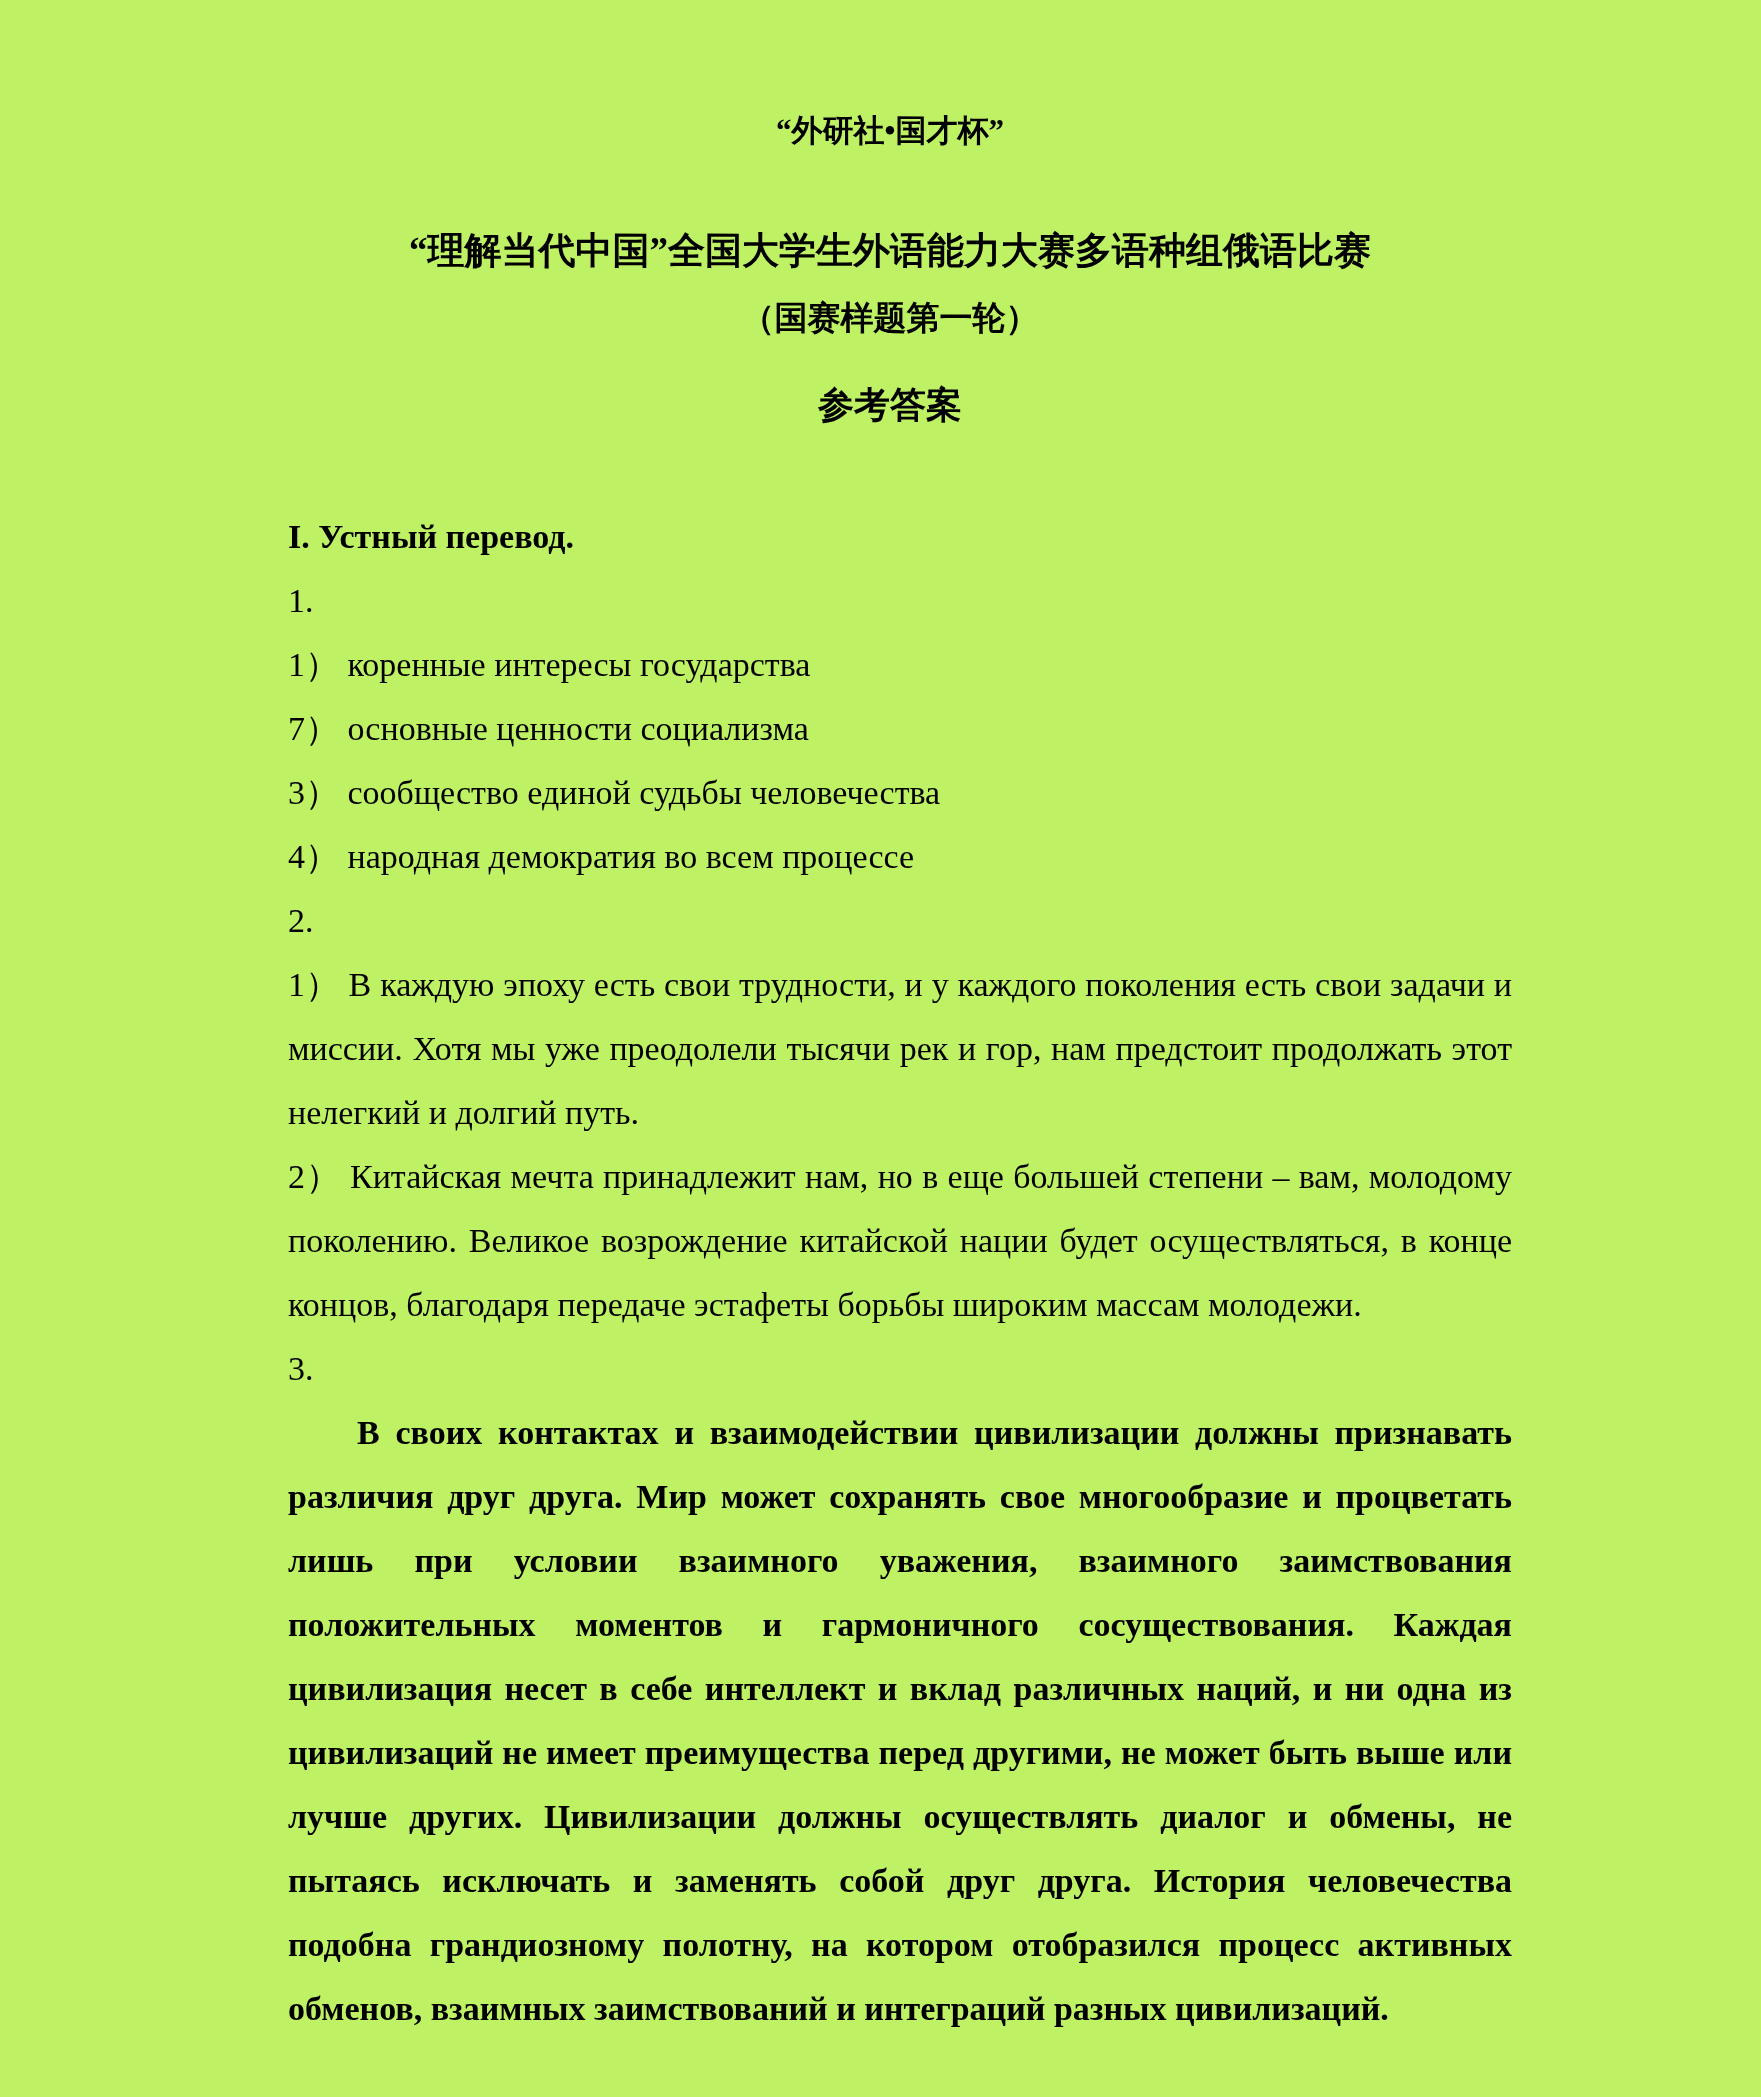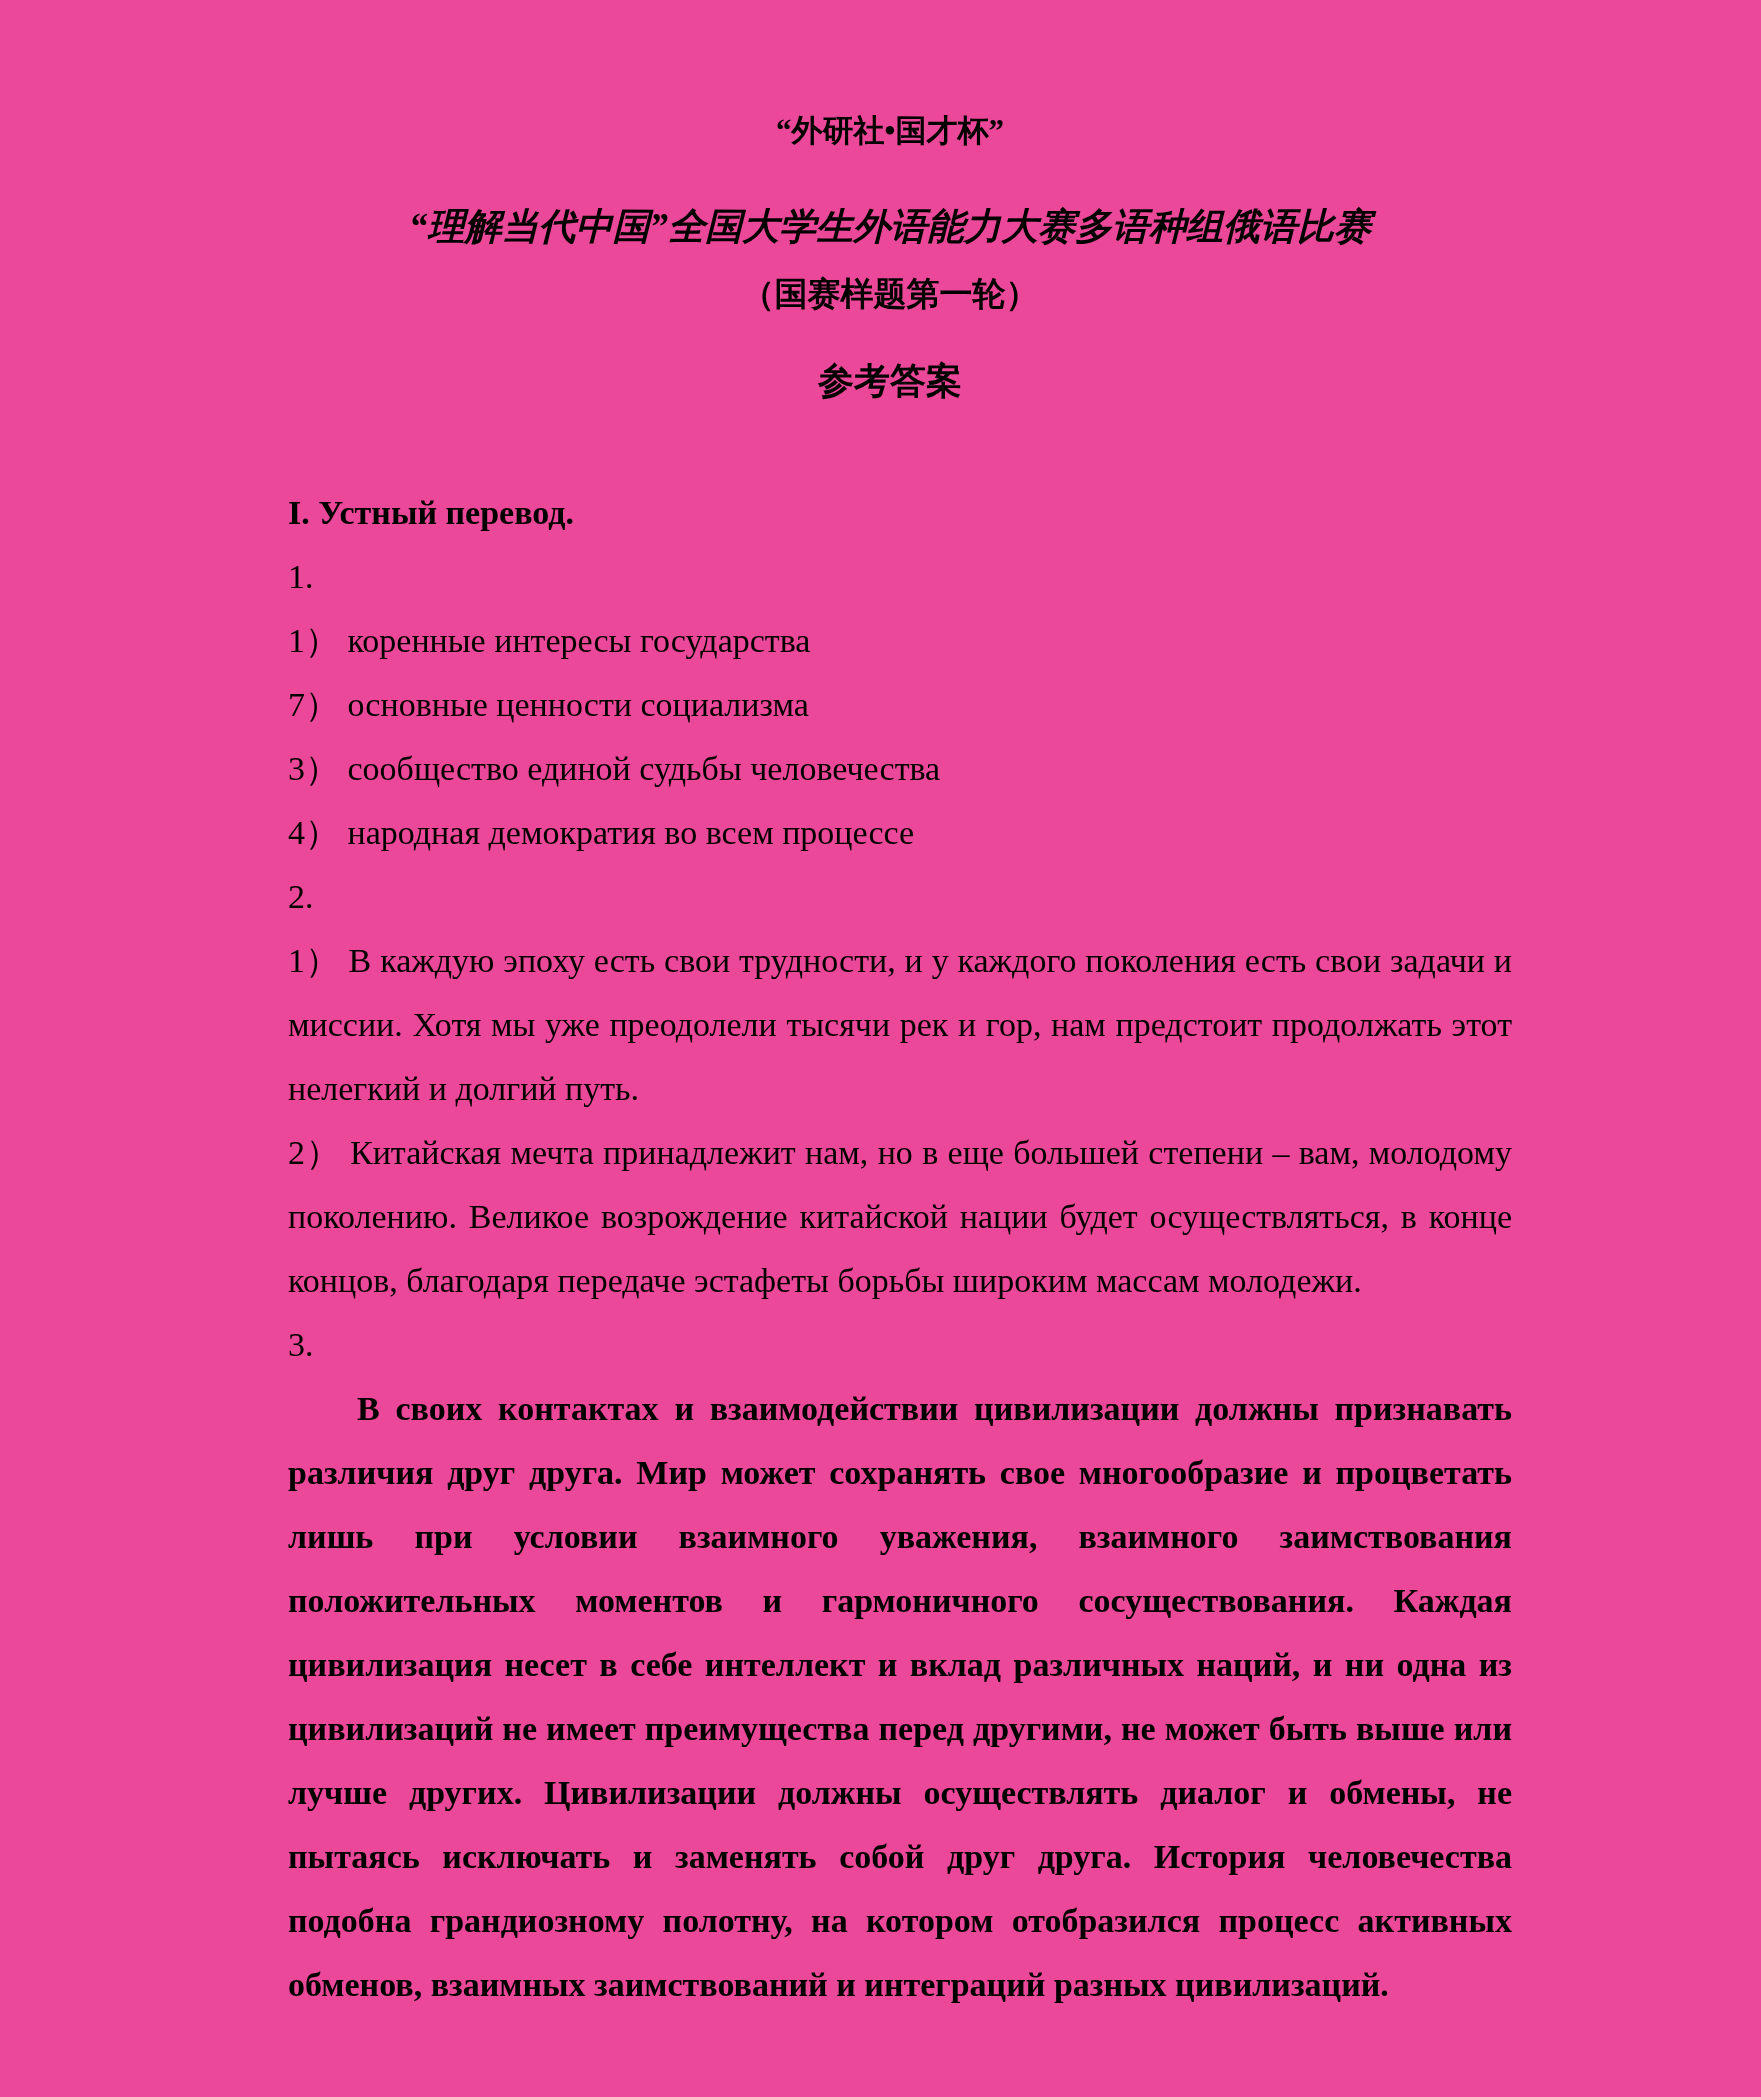--- a/index.html
+++ b/index.html
@@ -1,33 +1,33 @@
 <!DOCTYPE html>
 <html style="font-size:9px"><head>
 <meta charset="utf-8">
 <style>
   html, body { margin: 0; padding: 0; background: #ffffff; }
   .page {
     position: relative;
     width: 1762px;
     height: 2097px;
-    background: #ec4899;
+    background: #bef264;
     box-sizing: border-box;
     padding: 114px 250px 0 268px;
     font-family: "Liberation Serif", "DejaVu Serif", serif;
     color: #000000;
     overflow: hidden;
   }
   .t {
     text-align: center;
     font-weight: bold;
     margin: 0;
   }
   .t1 { font-size: 31px; line-height: 33px; }
-  .t2 { font-size: 37px; line-height: 39px; margin-top: 60px; font-style: italic; }
+  .t2 { font-size: 37px; line-height: 39px; margin-top: 84px; }
   .t3 { font-size: 33px; line-height: 36px; margin-top: 30px; }
   .t4 { font-size: 36px; line-height: 38px; margin-top: 50px; }
   .doc-body {
     margin-top: 81px;
     font-size: 34px;
     line-height: 64px;
     margin-left: 20px;
   }
   .doc-body p { margin: 0; }
   .h { font-weight: bold; }

